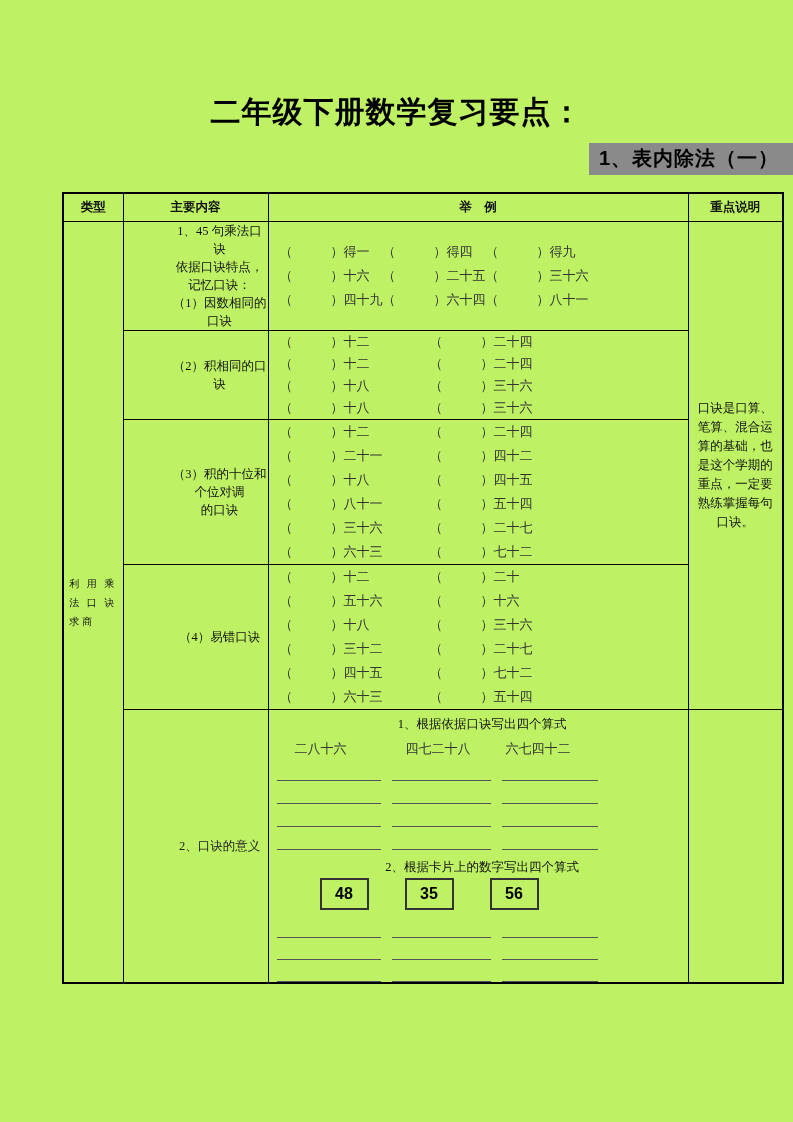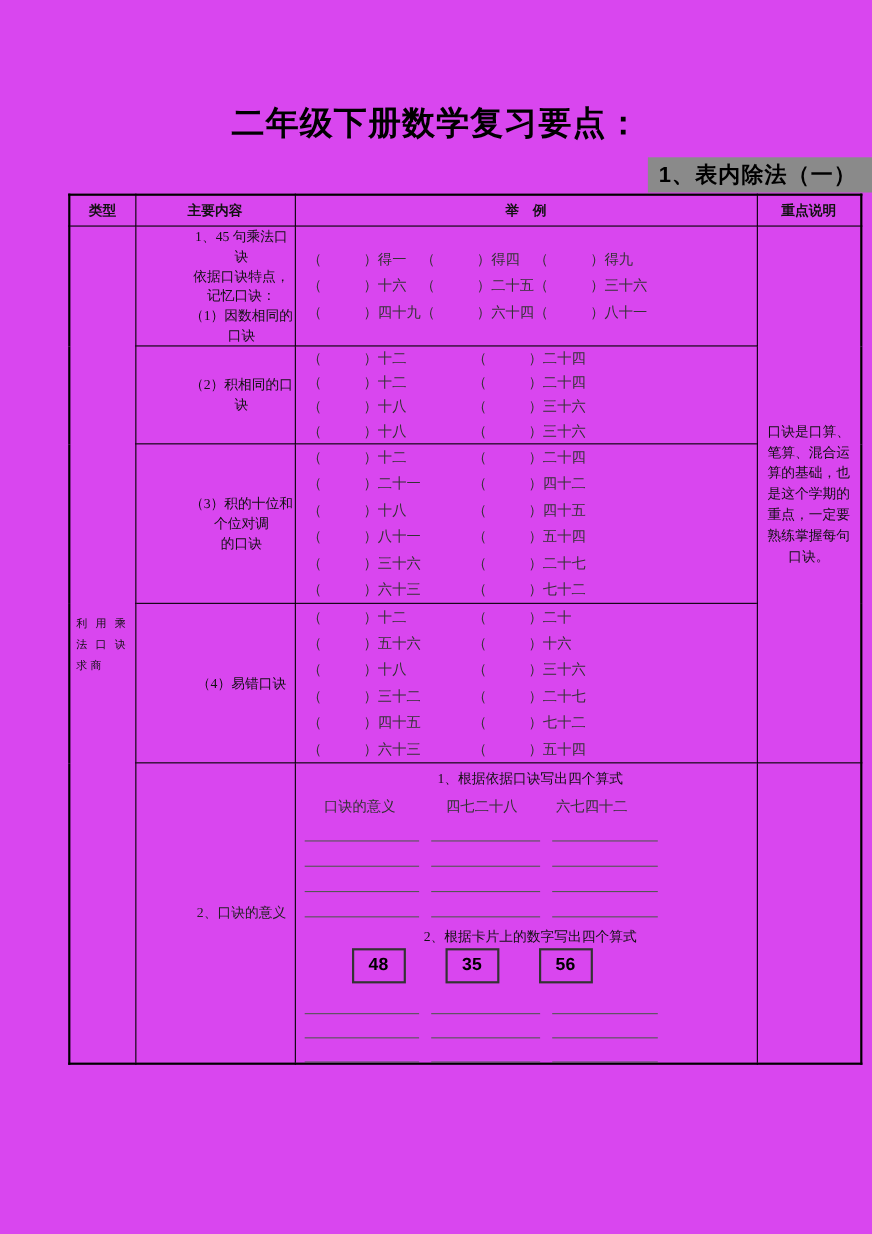--- a/index.html
+++ b/index.html
@@ -1,34 +1,34 @@
 <!DOCTYPE html>
 <html><head>
 <meta charset="utf-8">
 <style>
   html,body{margin:0;padding:0;}
   body{
     width:793px;height:1122px;background:#ffffff;overflow:hidden;
     font-family:"Liberation Serif","DejaVu Serif",serif;
     color:#1a1a1a;
   }
-  .page{position:relative;width:793px;height:1122px;background:#d946ef;}
+  .page{position:relative;width:793px;height:1122px;background:#bef264;}
   .doc-title{
     margin:0;padding-top:92px;text-align:center;
     font-family:"Liberation Sans","DejaVu Sans",sans-serif;
     font-size:30px;font-weight:bold;letter-spacing:1px;color:#000;
   }
   .subtitle-wrap{text-align:right;margin-top:10px;}
   .subtitle{
     display:inline-block;background:#8a8a8a;color:#000;
     font-family:"Liberation Sans","DejaVu Sans",sans-serif;
     font-size:20px;font-weight:bold;padding:2px 14px 3px 10px;letter-spacing:1px;
   }
   table.review{
-    position:absolute;left:62px;top:176px;width:720px;
+    position:absolute;left:62px;top:192px;width:720px;
     border-collapse:collapse;table-layout:fixed;
   }
   table.review,table.review td,table.review th{border:1px solid #000;}
   table.review{border-width:2px;}
   th{
     font-size:12.5px;font-weight:bold;text-align:center;padding:0;
     height:27px;color:#111;
     font-family:"Liberation Sans","DejaVu Sans",sans-serif;
   }
   td{padding:0;vertical-align:middle;font-size:12.5px;color:#222;}
@@ -147,21 +147,21 @@
             <div class="ex-line cols2"><span class="ex-item"><span>（</span><span class="gap"></span><span>）</span><span>十八</span></span><span class="ex-item"><span>（</span><span class="gap"></span><span>）</span><span>三十六</span></span></div>
             <div class="ex-line cols2"><span class="ex-item"><span>（</span><span class="gap"></span><span>）</span><span>三十二</span></span><span class="ex-item"><span>（</span><span class="gap"></span><span>）</span><span>二十七</span></span></div>
             <div class="ex-line cols2"><span class="ex-item"><span>（</span><span class="gap"></span><span>）</span><span>四十五</span></span><span class="ex-item"><span>（</span><span class="gap"></span><span>）</span><span>七十二</span></span></div>
             <div class="ex-line cols2"><span class="ex-item"><span>（</span><span class="gap"></span><span>）</span><span>六十三</span></span><span class="ex-item"><span>（</span><span class="gap"></span><span>）</span><span>五十四</span></span></div>
           </td>
       </tr>
       <tr style="height:256px">
         <td class="content-cell">2、口诀的意义</td>
         <td class="meaning-examples">
           <div class="task-line">1、根据依据口诀写出四个算式</div>
-          <div class="hint-row"><span class="hint">口诀的意义</span><span class="hint">四七二十八</span><span class="hint">六七四十二</span></div>
+          <div class="hint-row"><span class="hint">二八十六</span><span class="hint">四七二十八</span><span class="hint">六七四十二</span></div>
           <div id="task1-blanks">
               <div class="blank-row">
                 <span class="blank-line c1"></span>
                 <span class="blank-line c2"></span>
                 <span class="blank-line c3"></span>
               </div>
               <div class="blank-row">
                 <span class="blank-line c1"></span>
                 <span class="blank-line c2"></span>
                 <span class="blank-line c3"></span>

